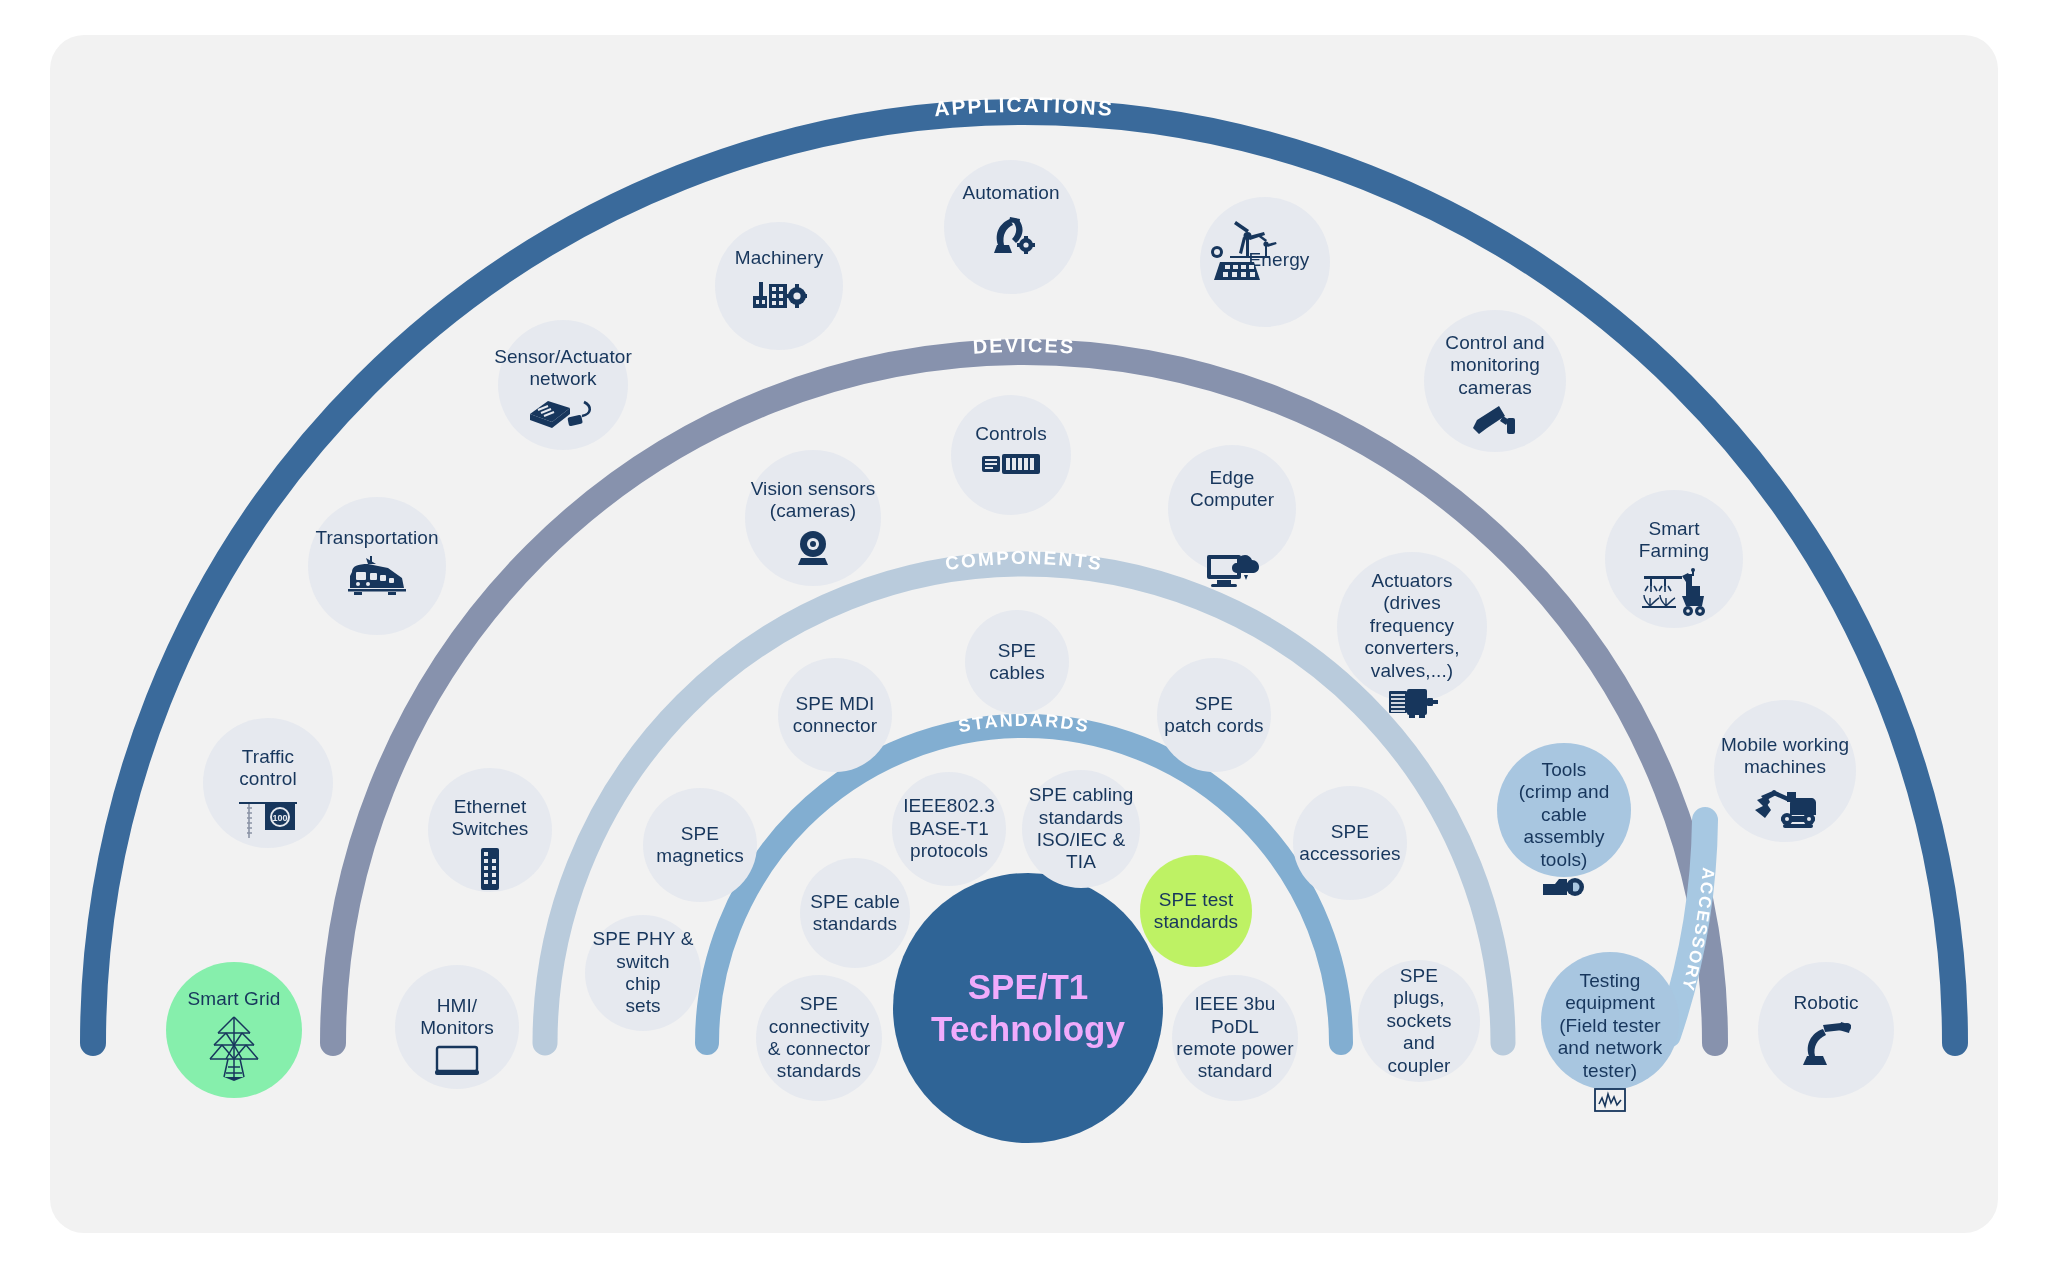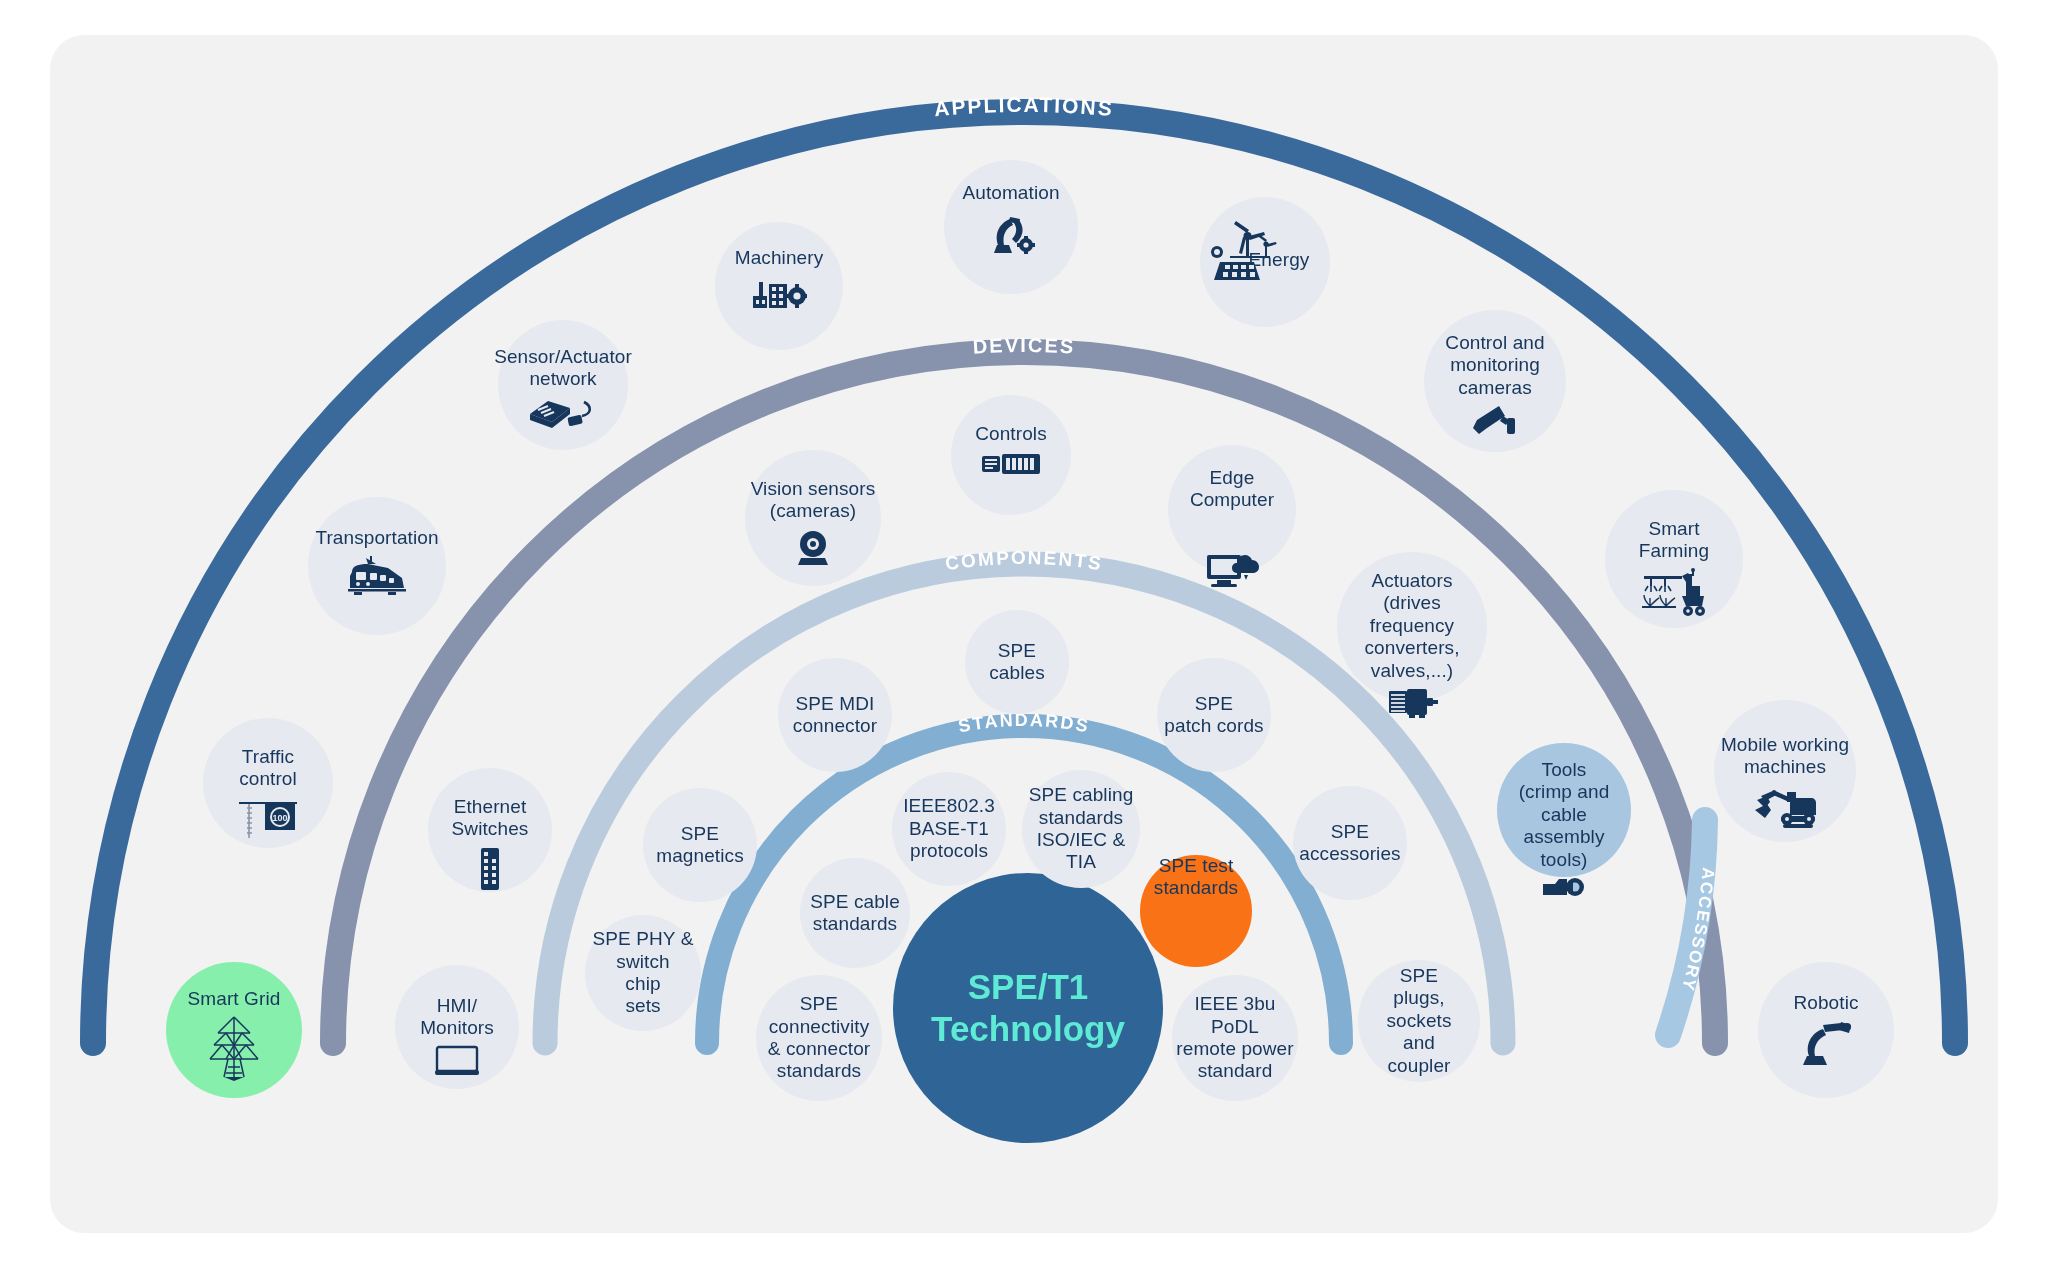--- a/index.html
+++ b/index.html
@@ -8,21 +8,21 @@
   #card{position:absolute;left:50px;top:35px;width:1948px;height:1198px;background:#f2f2f2;border-radius:34px;}
   #svgroot{position:absolute;left:0;top:0;width:2048px;height:1268px;}
   .node{position:absolute;border-radius:50%;display:flex;flex-direction:column;
         align-items:center;justify-content:flex-start;box-sizing:border-box;
         text-align:center;color:#17365c;}
   .node .lbl{font-size:19px;line-height:1.18;font-weight:400;letter-spacing:.1px;
              white-space:pre-line;padding:0 4px;}
   .node .ic{margin-top:5px;line-height:0;}
   .hub{position:absolute;border-radius:50%;background:#2f6496;display:flex;
        align-items:center;justify-content:center;text-align:center;}
-  .hub .hublbl{color:#5eead4;font-size:35px;font-weight:bold;line-height:1.2;white-space:pre-line;}
+  .hub .hublbl{color:#f0abfc;font-size:35px;font-weight:bold;line-height:1.2;white-space:pre-line;}
   .arclabel{font-weight:bold;letter-spacing:2.0px;fill:#ffffff;}
 </style>
 </head>
 <body>
 
 <div id="stage">
   <div id="card"></div>
 
   <svg id="svgroot" viewBox="0 0 2048 1268">
     <defs>
@@ -490,21 +490,21 @@
 standards
 ISO/IEC &amp;
 TIA</div>
   </div>
 
   <div class="node" style="left:800px;top:858px;width:110px;height:110px;background:#e6e9ef;justify-content:center;padding-top:0;">
     <div class="lbl">SPE cable
 standards</div>
   </div>
 
-  <div class="node" style="left:1140px;top:855px;width:112px;height:112px;background:#f97316;justify-content:flex-start;padding-top:0;">
+  <div class="node" style="left:1140px;top:855px;width:112px;height:112px;background:#bef264;justify-content:center;padding-top:0;">
     <div class="lbl">SPE test
 standards</div>
   </div>
 
   <div class="node" style="left:756px;top:975px;width:126px;height:126px;background:#e6e9ef;justify-content:center;padding-top:0;">
     <div class="lbl">SPE connectivity
 &amp; connector
 standards</div>
   </div>
 
@@ -525,13 +525,28 @@
           <g fill="#17365c">
         <path d="M2 8 h12 l4 -5 h8 v16 h-24 z"></path>
         <circle cx="34" cy="11" r="9"></circle>
             <circle cx="34" cy="11" r="4.5" fill="#a8c6e0"></circle>
         <rect x="24" y="7" width="8" height="8"></rect>
       </g>
         </svg>
     </div>
   </div>
 
+  <div class="node" style="left:1541px;top:952px;width:138px;height:138px;background:#a8c6e0;padding-top:18px;">
+    <div class="lbl sm">Testing
+equipment
+(Field tester
+and network
+tester)</div>
+    <div class="ic">
+      <svg width="34" height="26" viewBox="0 0 34 26">
+          <g>
+        <rect x="2" y="2" width="30" height="22" fill="none" stroke="#17365c" stroke-width="1.8"></rect>
+        <polyline points="6,17 9,11 12,19 15,7 18,16 21,10 24,18 28,13" fill="none" stroke="#17365c" stroke-width="1.6"></polyline>
+      </g>
+        </svg>
+    </div>
+  </div>
 </div>
 
 </body></html>

